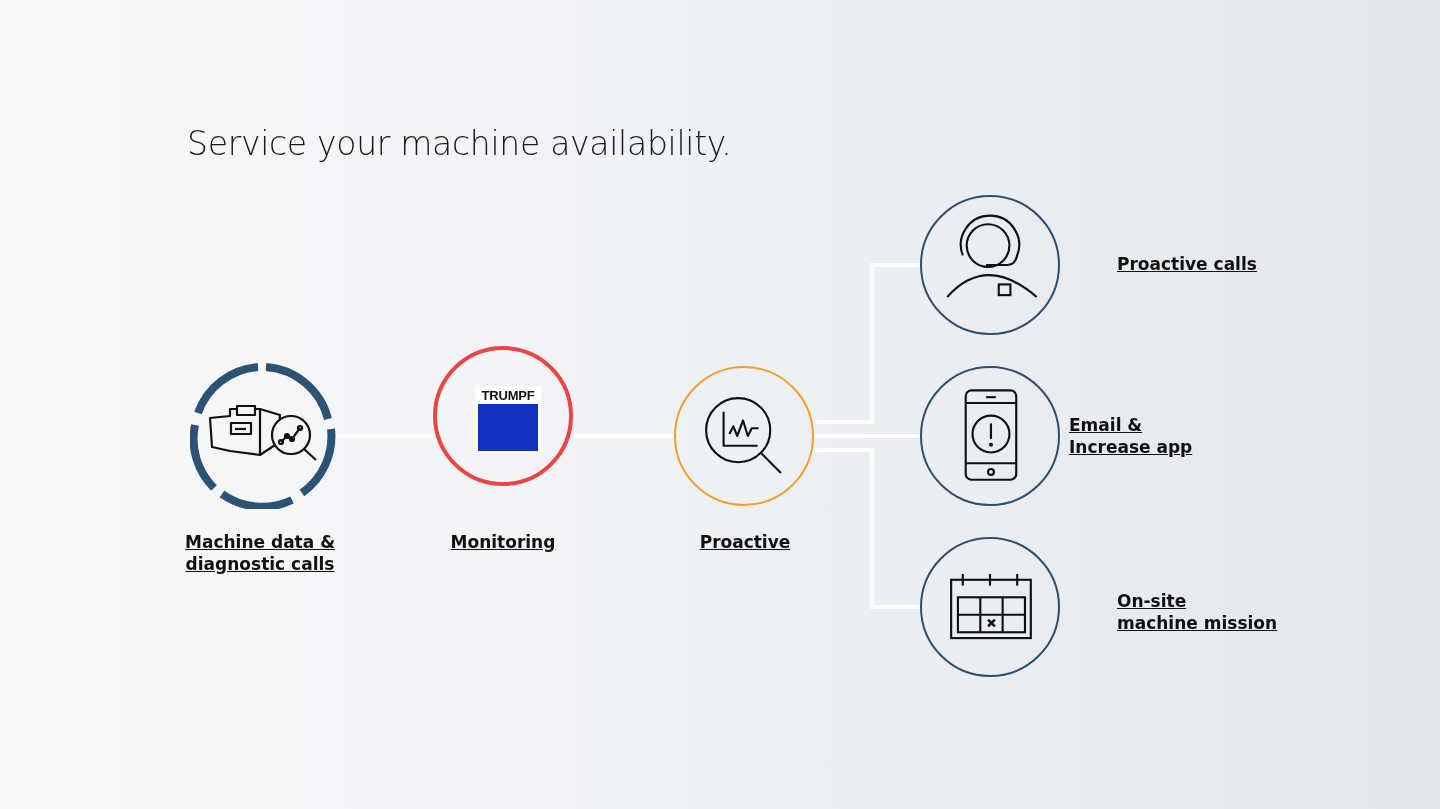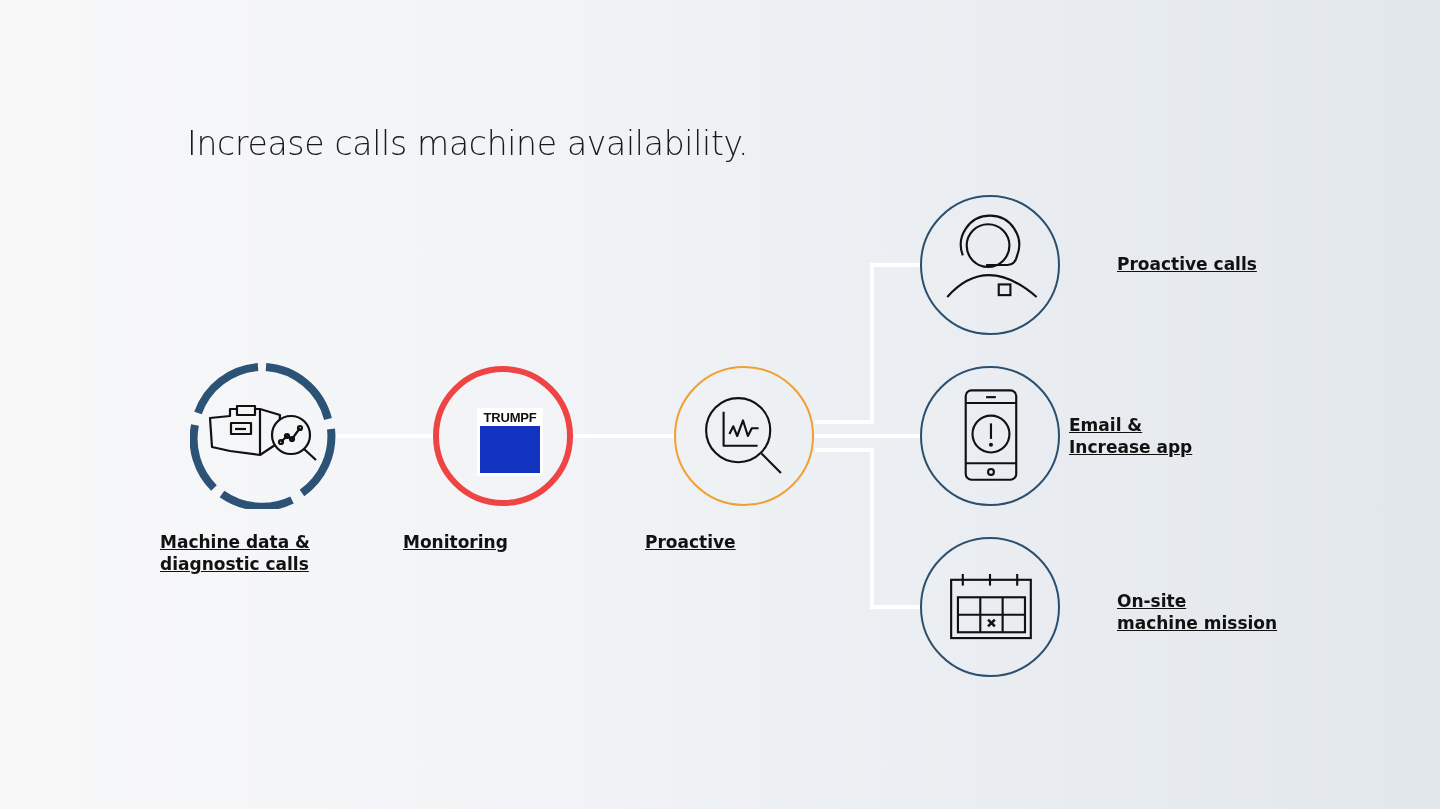--- a/index.html
+++ b/index.html
@@ -18,38 +18,38 @@
   .node {
     position:absolute; width:140px; height:140px; border-radius:50%;
     box-sizing:border-box; background:transparent;
   }
   .node svg { position:absolute; left:0; top:0; width:100%; height:100%; }
   .label {
     position:absolute; font-size:17px; font-weight:700; line-height:22px; color:#111;
     font-family: "DejaVu Sans", sans-serif;
     text-decoration: underline;
   }
-  .label.center { text-align:left; width:200px; }
+  .label.center { text-align:center; width:200px; }
   .trumpf {
     position:absolute; left:38px; top:36px; width:66px; height:68px;
     background:#fff;
   }
   .trumpf .word {
     position:absolute; left:0; top:2px; width:66px; text-align:center;
     font-size:13px; font-weight:700; color:#111; letter-spacing:-0.2px;
     font-family: "Liberation Sans", sans-serif;
   }
   .trumpf .box {
     position:absolute; left:3px; top:18px; width:60px; height:47px; background:#1133c0;
   }
 </style>
 </head>
 <body>
 
-<div class="title">Increase calls machine availability.</div>
+<div class="title">Service your machine availability.</div>
 
 <svg class="connectors" viewBox="0 0 1440 809">
   <g stroke="#ffffff" stroke-width="4" fill="none">
     <line x1="336" y1="436" x2="433" y2="436"></line>
     <line x1="574" y1="436" x2="674" y2="436"></line>
     <polyline points="815,422 872,422 872,265 920,265"></polyline>
     <line x1="815" y1="436" x2="920" y2="436"></line>
     <polyline points="815,450 872,450 872,607 920,607"></polyline>
   </g>
 </svg>
@@ -79,21 +79,21 @@
       <circle cx="102" cy="76" r="2"></circle>
       <circle cx="110" cy="65" r="2"></circle>
     </g>
   </svg>
 </div>
 <div class="label center" style="left:160px; top:531px;">
   <div>Machine data &amp;</div>
   <div>diagnostic calls</div>
 </div>
 
-<div class="node" style="left:433px; top:366px; border:6px solid #ef4444;">
+<div class="node" style="left:433px; top:346px; border:4px solid #ef4444;">
   <div class="trumpf">
     <div class="word">TRUMPF</div>
     <div class="box"></div>
   </div>
 </div>
 <div class="label center" style="left:403px; top:531px;">Monitoring</div>
 
 <div class="node" style="left:674px; top:366px; border:2px solid #f0a030;">
   <svg viewBox="0 0 140 140">
     <g stroke="#111" stroke-width="2.2" fill="none" stroke-linejoin="round">

